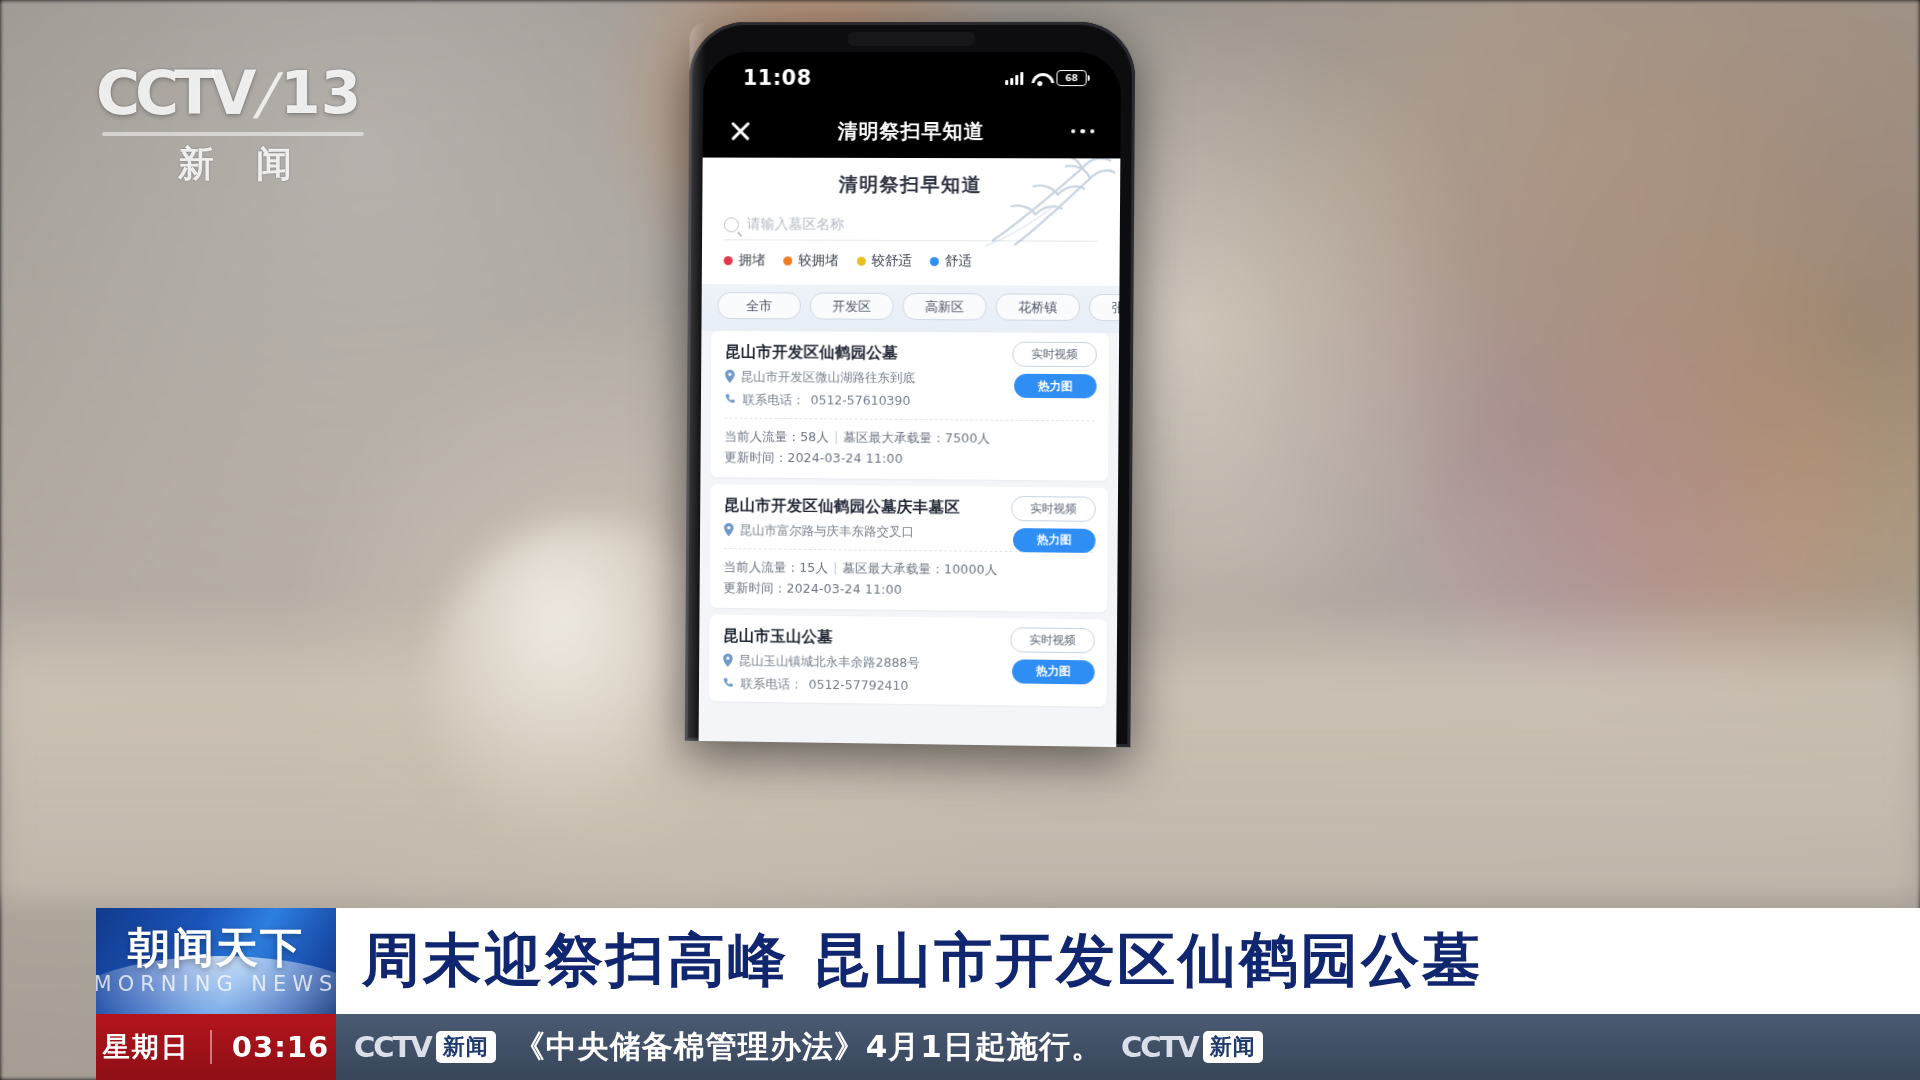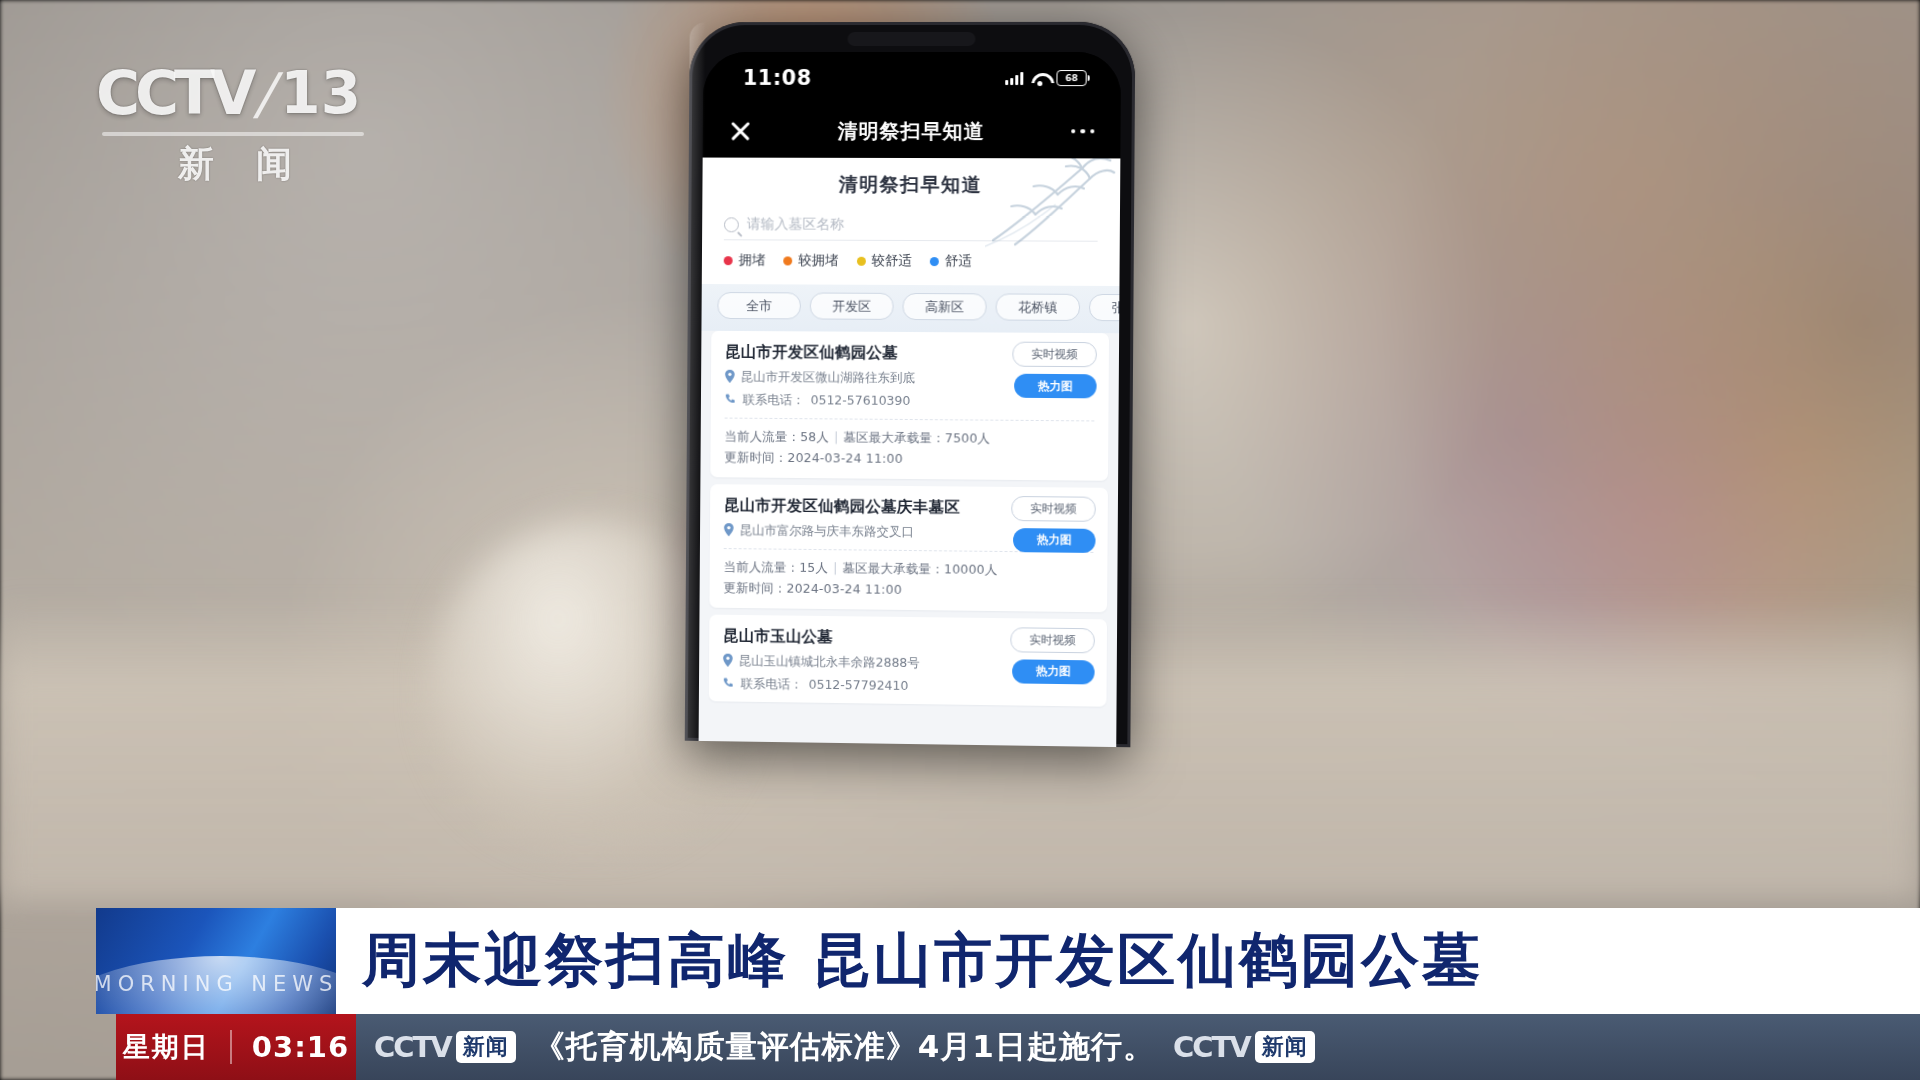--- a/index.html
+++ b/index.html
@@ -133,21 +133,21 @@
       background:radial-gradient(ellipse at 50% 0%, rgba(255,255,255,.75), rgba(255,255,255,0) 70%);}
   .lt-brand-cn{position:absolute;left:50%;top:12px;transform:translateX(-50%);font-size:42px;font-weight:bold;
       color:#fff;letter-spacing:2px;text-shadow:0 2px 6px rgba(0,0,0,.35);white-space:nowrap;}
   .lt-brand-en{position:absolute;left:50%;top:64px;transform:translateX(-50%);font-size:21px;
       color:rgba(255,255,255,.75);letter-spacing:6px;white-space:nowrap;}
   .lt-headline{flex:1;background:#fff;display:flex;align-items:center;padding-left:26px;}
   .lt-headline span{font-size:58px;font-weight:bold;color:#10266e;letter-spacing:3px;white-space:nowrap;}
 
   .lt-bot{position:absolute;left:0;top:106px;height:66px;width:1824px;display:flex;}
   .lt-date{width:240px;background:linear-gradient(180deg,#b4141c,#8e0f16);display:flex;align-items:center;
-      justify-content:center;gap:20px;color:#fff;margin-left:20px;}
+      justify-content:center;gap:20px;color:#fff;}
   .lt-date .d{font-size:27px;font-weight:bold;letter-spacing:2px;}
   .lt-date .sepv{width:2px;height:34px;background:rgba(255,255,255,.45);}
   .lt-date .t{font-size:29px;font-weight:bold;letter-spacing:1px;}
   .lt-ticker{flex:1;background:linear-gradient(180deg,#4a5b73,#38455a);display:flex;align-items:center;
       gap:18px;padding-left:18px;overflow:hidden;}
   .tk-logo{display:flex;align-items:center;gap:5px;flex:none;}
   .tk-cctv{font-size:29px;font-weight:bold;color:#e8edf5;letter-spacing:-2px;opacity:.92;}
   .tk-xw{background:#fff;color:#1f3a6d;font-size:22px;font-weight:bold;border-radius:5px;padding:1px 7px;letter-spacing:1px;}
   .tk-text{font-size:31px;font-weight:bold;color:#fff;white-space:nowrap;letter-spacing:1px;}
 </style>
@@ -330,38 +330,39 @@
           </div>
 
         </div>
       </div>
     </div>
   </div>
 
   <div class="lower">
     <div class="lt-top">
       <div class="lt-brand">
+        <span class="lt-brand-cn">朝闻天下</span>
         <span class="lt-brand-en">MORNING NEWS</span>
       </div>
       <div class="lt-headline">
         <span>周末迎祭扫高峰 昆山市开发区仙鹤园公墓</span>
       </div>
     </div>
     <div class="lt-bot">
       <div class="lt-date">
         <span class="d">星期日</span>
         <span class="sepv"></span>
         <span class="t">03:16</span>
       </div>
       <div class="lt-ticker">
         <span class="tk-logo">
           <span class="tk-cctv">CCTV</span>
           <span class="tk-xw">新闻</span>
         </span>
-        <span class="tk-text">《托育机构质量评估标准》4月1日起施行。</span>
+        <span class="tk-text">《中央储备棉管理办法》4月1日起施行。</span>
         <span class="tk-logo">
           <span class="tk-cctv">CCTV</span>
           <span class="tk-xw">新闻</span>
         </span>
       </div>
     </div>
   </div>
 
 </div>
 

